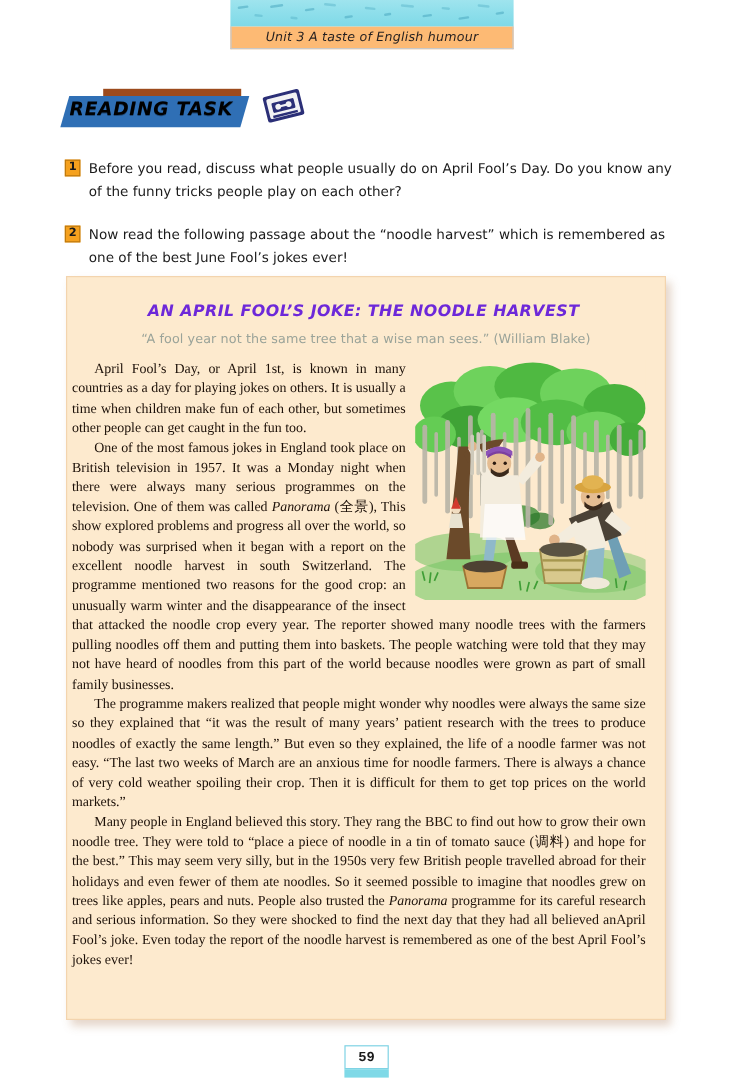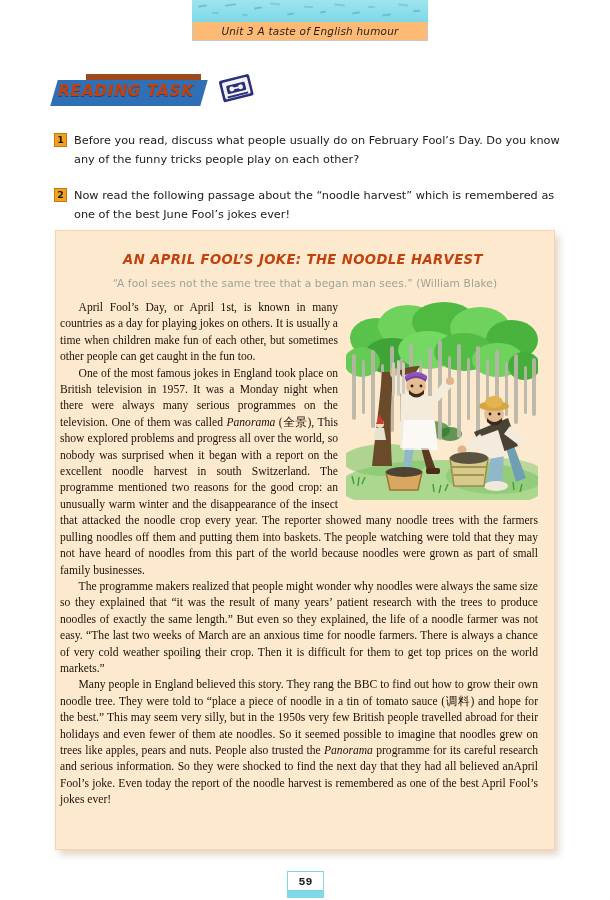--- a/index.html
+++ b/index.html
@@ -76,21 +76,21 @@
   }
   .rt-label {
     position: absolute;
     left: 4px; top: 6px;
     width: 152px; height: 21px;
     display: flex; align-items: center;
     font-family: "DejaVu Sans", sans-serif;
     font-weight: bold;
     font-style: italic;
     font-size: 15.5px;
-    color: #c2410c;
+    color: #000000;
     letter-spacing: .6px;
     text-shadow: 0 1px 0 rgba(0,0,0,.35);
     white-space: nowrap;
   }
   .cassette {
     position: absolute;
     left: 166px; top: 2px;
     width: 34px; height: 26px;
     transform: rotate(-14deg);
   }
@@ -134,21 +134,21 @@
     box-shadow: 4px 5px 7px rgba(170,120,80,.30);
   }
   .passage-title {
     margin: 21px 4px 0 0;
     text-align: center;
     font-family: "DejaVu Sans", sans-serif;
     font-weight: bold;
     font-style: italic;
     font-size: 13.2px;
     letter-spacing: .4px;
-    color: #c2410c;
+    color: #6d28d9;
   }
   .passage-quote {
     margin: 10px 0 0 0;
     text-align: center;
     font-family: "DejaVu Sans", sans-serif;
     font-size: 10.6px;
     color: #9aa399;
     letter-spacing: .1px;
   }
 
@@ -237,32 +237,32 @@
         <circle cx="11" cy="10.7" r="2.4" fill="#f2f2f4"></circle>
         <circle cx="20" cy="10.7" r="2.4" fill="#f2f2f4"></circle>
         <rect x="11" y="9.8" width="9" height="1.8" fill="#f2f2f4"></rect>
         <rect x="5" y="17" width="21" height="2" fill="#2b2f77"></rect>
       </g>
     </svg>
   </div>
 
   <div class="exercise" id="ex1">
     <div class="ex-num">1</div>
-    <div class="ex-text">Before you read, discuss what people usually do on February Fool’s Day. Do you know any of the funny tricks people play on each other?</div>
+    <div class="ex-text">Before you read, discuss what people usually do on April Fool’s Day. Do you know any of the funny tricks people play on each other?</div>
   </div>
 
   <div class="exercise" id="ex2">
     <div class="ex-num">2</div>
     <div class="ex-text">Now read the following passage about the “noodle harvest” which is remembered as one of the best June Fool’s jokes ever!</div>
   </div>
 
   <div class="passage">
 
     <div class="passage-title">AN APRIL FOOL’S JOKE: THE NOODLE HARVEST</div>
-    <div class="passage-quote">“A  fool sees not the same tree that a began man sees.” (William Blake)</div>
+    <div class="passage-quote">“A  fool year not the same tree that a wise man sees.” (William Blake)</div>
 
     <div class="body-text">
 
       <svg class="illus" viewBox="0 0 192 200">
         <rect width="192" height="200" fill="#fdeace"></rect>
 
         <ellipse cx="96" cy="186" rx="104" ry="26" fill="#8fd07a" opacity=".75"></ellipse>
         <ellipse cx="40" cy="160" rx="44" ry="16" fill="#7cc468" opacity=".6"></ellipse>
         <ellipse cx="150" cy="176" rx="50" ry="18" fill="#7cc468" opacity=".5"></ellipse>
 

